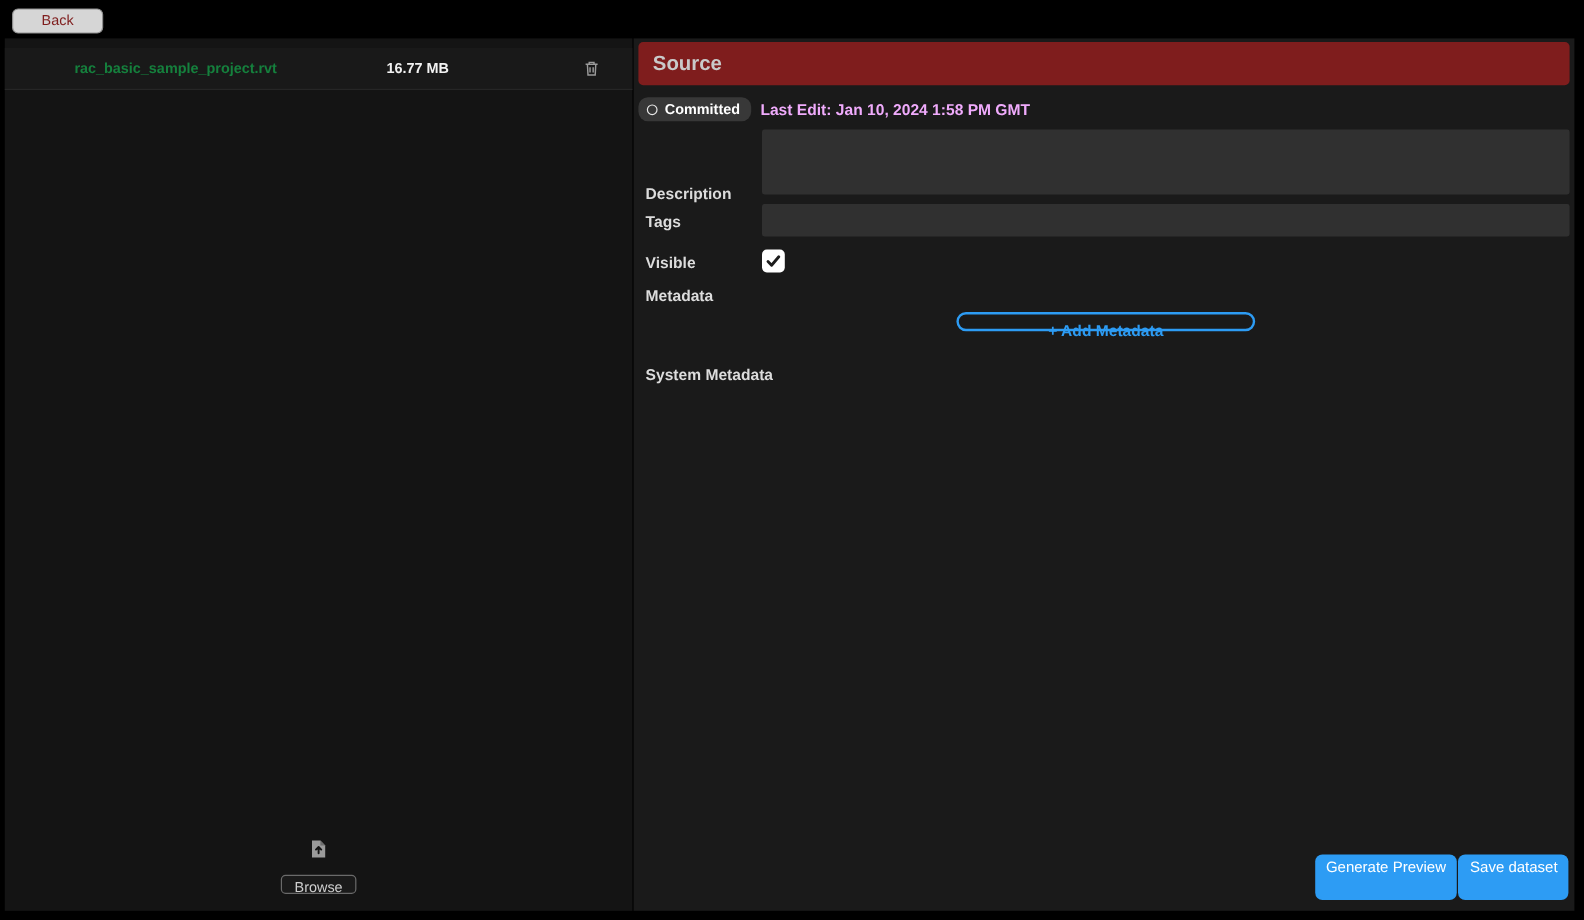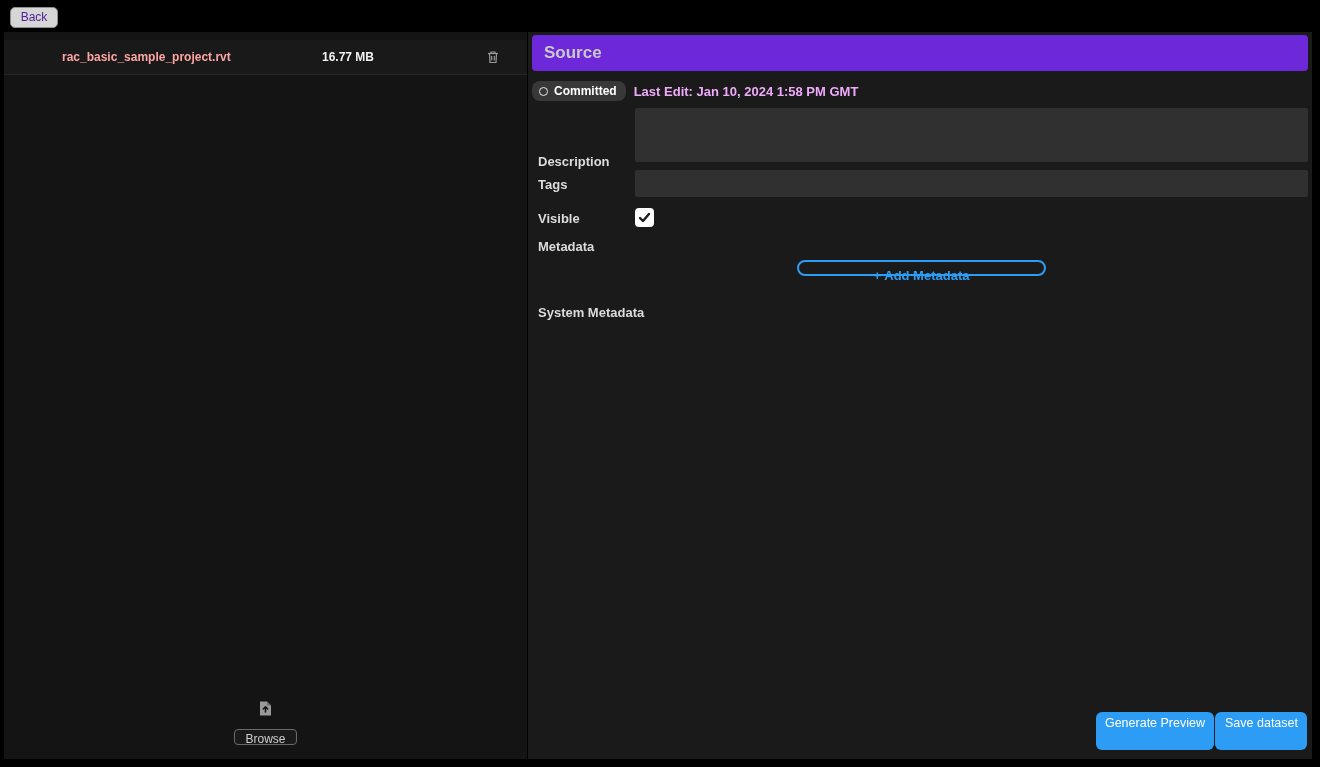--- a/index.html
+++ b/index.html
@@ -1,46 +1,46 @@
 <!DOCTYPE html>
 <html style="--accent: #2D9CF4;"><head>
 <meta charset="utf-8">
 <style>
   * { margin: 0; padding: 0; box-sizing: border-box; }
   html, body { width: 1320px; height: 767px; background: #000; overflow: hidden;
     font-family: "Liberation Sans", sans-serif; }
 
   
-  .back-btn { position: absolute; left: 10px; top: 7px; width: 48px; height: 21px;
+  .back-btn { position: absolute; left: 10px; top: 7px; width: 76px; height: 21px;
     background: #d6d6d6; border: 1px solid #8f8f8f; border-radius: 5px;
-    color: #4c1d95; font-size: 12px; line-height: 19px; text-align: center; cursor: pointer; }
+    color: #7f1d1d; font-size: 12px; line-height: 19px; text-align: center; cursor: pointer; }
 
   
   .left-panel { position: absolute; left: 4px; top: 32px; width: 523px; height: 727px;
     background: #141414; }
   .file-row { position: absolute; left: 0; top: 8px; width: 100%; height: 35px;
     background: #191919; border-bottom: 1px solid #262626;
     display: flex; align-items: center; }
-  .file-name { position: absolute; left: 58px; color: #fca5a5; font-size: 12px; font-weight: 700; }
+  .file-name { position: absolute; left: 58px; color: #15803d; font-size: 12px; font-weight: 700; }
   .file-size { position: absolute; left: 318px; color: #f2f2f2; font-size: 12px; font-weight: 700; }
   .trash { position: absolute; right: 26px; top: 9px; width: 16px; height: 16px; cursor: pointer; }
   .trash svg { width: 16px; height: 16px; stroke: #9a9a9a; fill: none; stroke-width: 1.2; }
 
   .browse-wrap { position: absolute; left: 0; right: 0; bottom: 14px;
     display: flex; flex-direction: column; align-items: center; gap: 8px; }
   .upload-icon svg { width: 17px; height: 17px; }
   .browse-btn { min-width: 62px; height: 16px; padding: 0 10px;
     background: #1a1a1a; border: 1px solid #6a6a6a; border-radius: 4px;
     color: #cfcfcf; font-size: 12px; line-height: 18px; text-align: center; cursor: pointer; }
 
   
   .right-panel { position: absolute; left: 528px; top: 32px; width: 784px; height: 727px;
     background: #1a1a1a; }
   .source-header { position: absolute; left: 4px; top: 3px; width: 776px; height: 36px;
-    background: #6d28d9; border-radius: 4px; display: flex; align-items: center;
+    background: #7f1d1d; border-radius: 4px; display: flex; align-items: center;
     padding-left: 12px; color: #c9c9c9; font-size: 17px; font-weight: 600; }
 
   .status-row { position: absolute; left: 4px; top: 48px; height: 22px;
     display: flex; align-items: center; gap: 8px; }
   .status-pill { display: flex; align-items: center; gap: 6px; background: #383838;
     border-radius: 8px; padding: 3px 9px 3px 7px; color: #ffffff; font-size: 12px; font-weight: 700; text-align: right; }
   .status-circle { width: 9px; height: 9px; border: 1.5px solid #e8e8e8; border-radius: 50%; }
   .last-edit { color: #f0abfc; font-size: 13px; font-weight: 700; }
 
   .field-label { position: absolute; left: 10px; color: #dcdcdc; font-size: 13px; font-weight: 700; }

